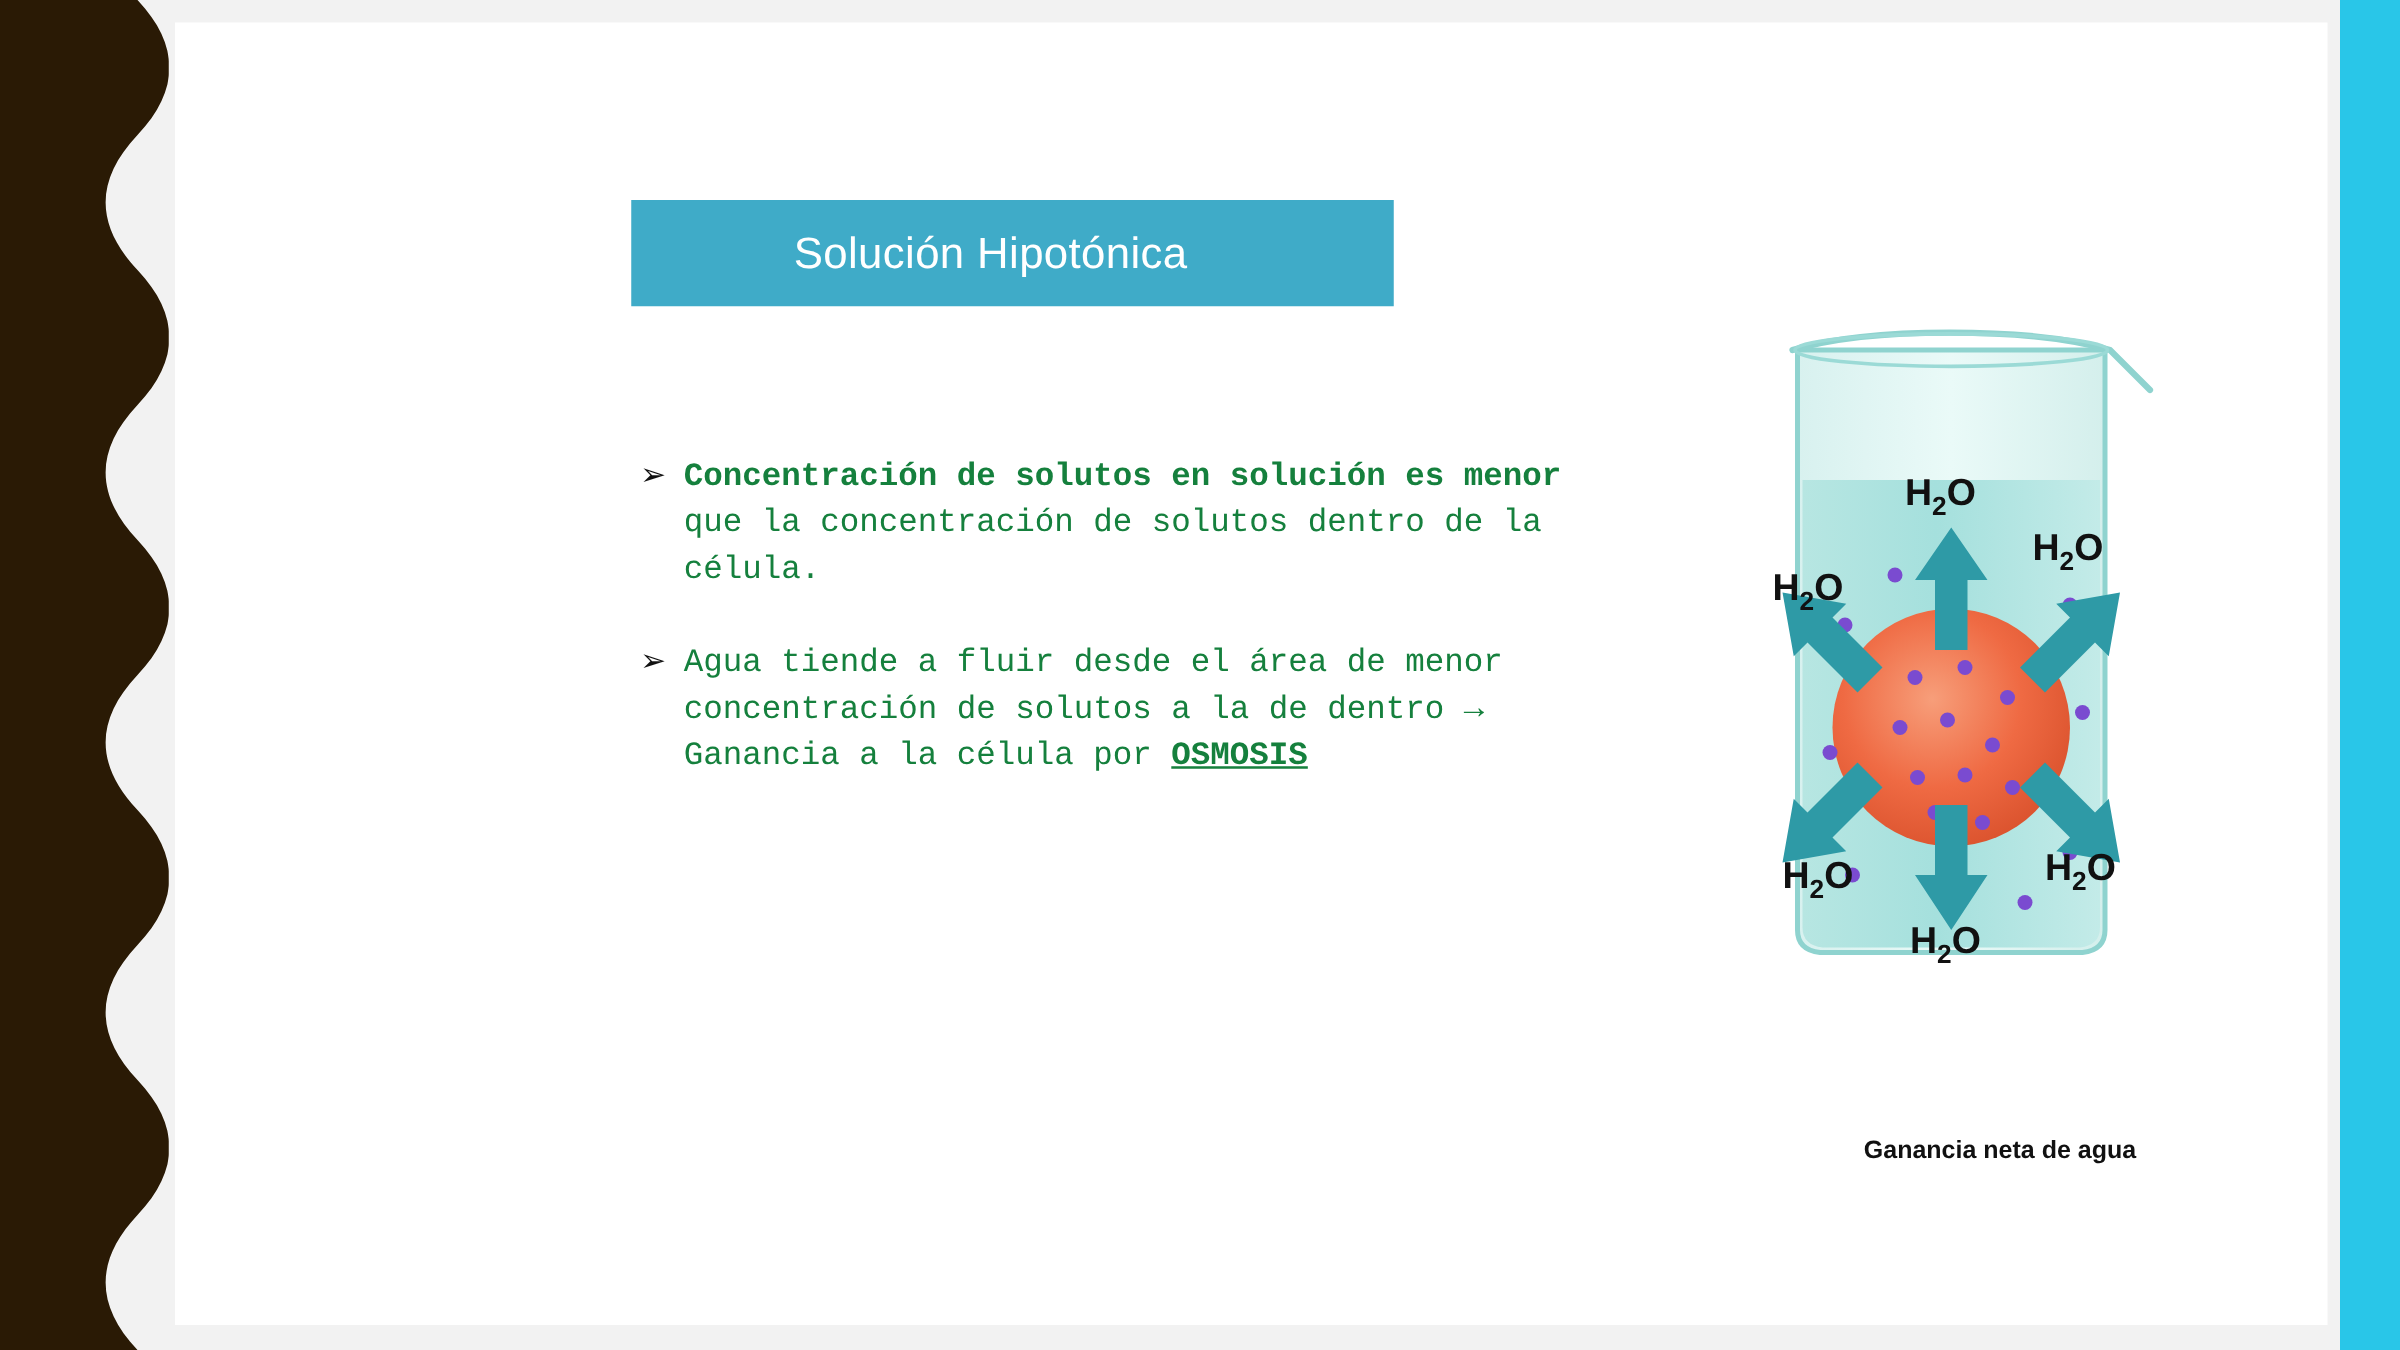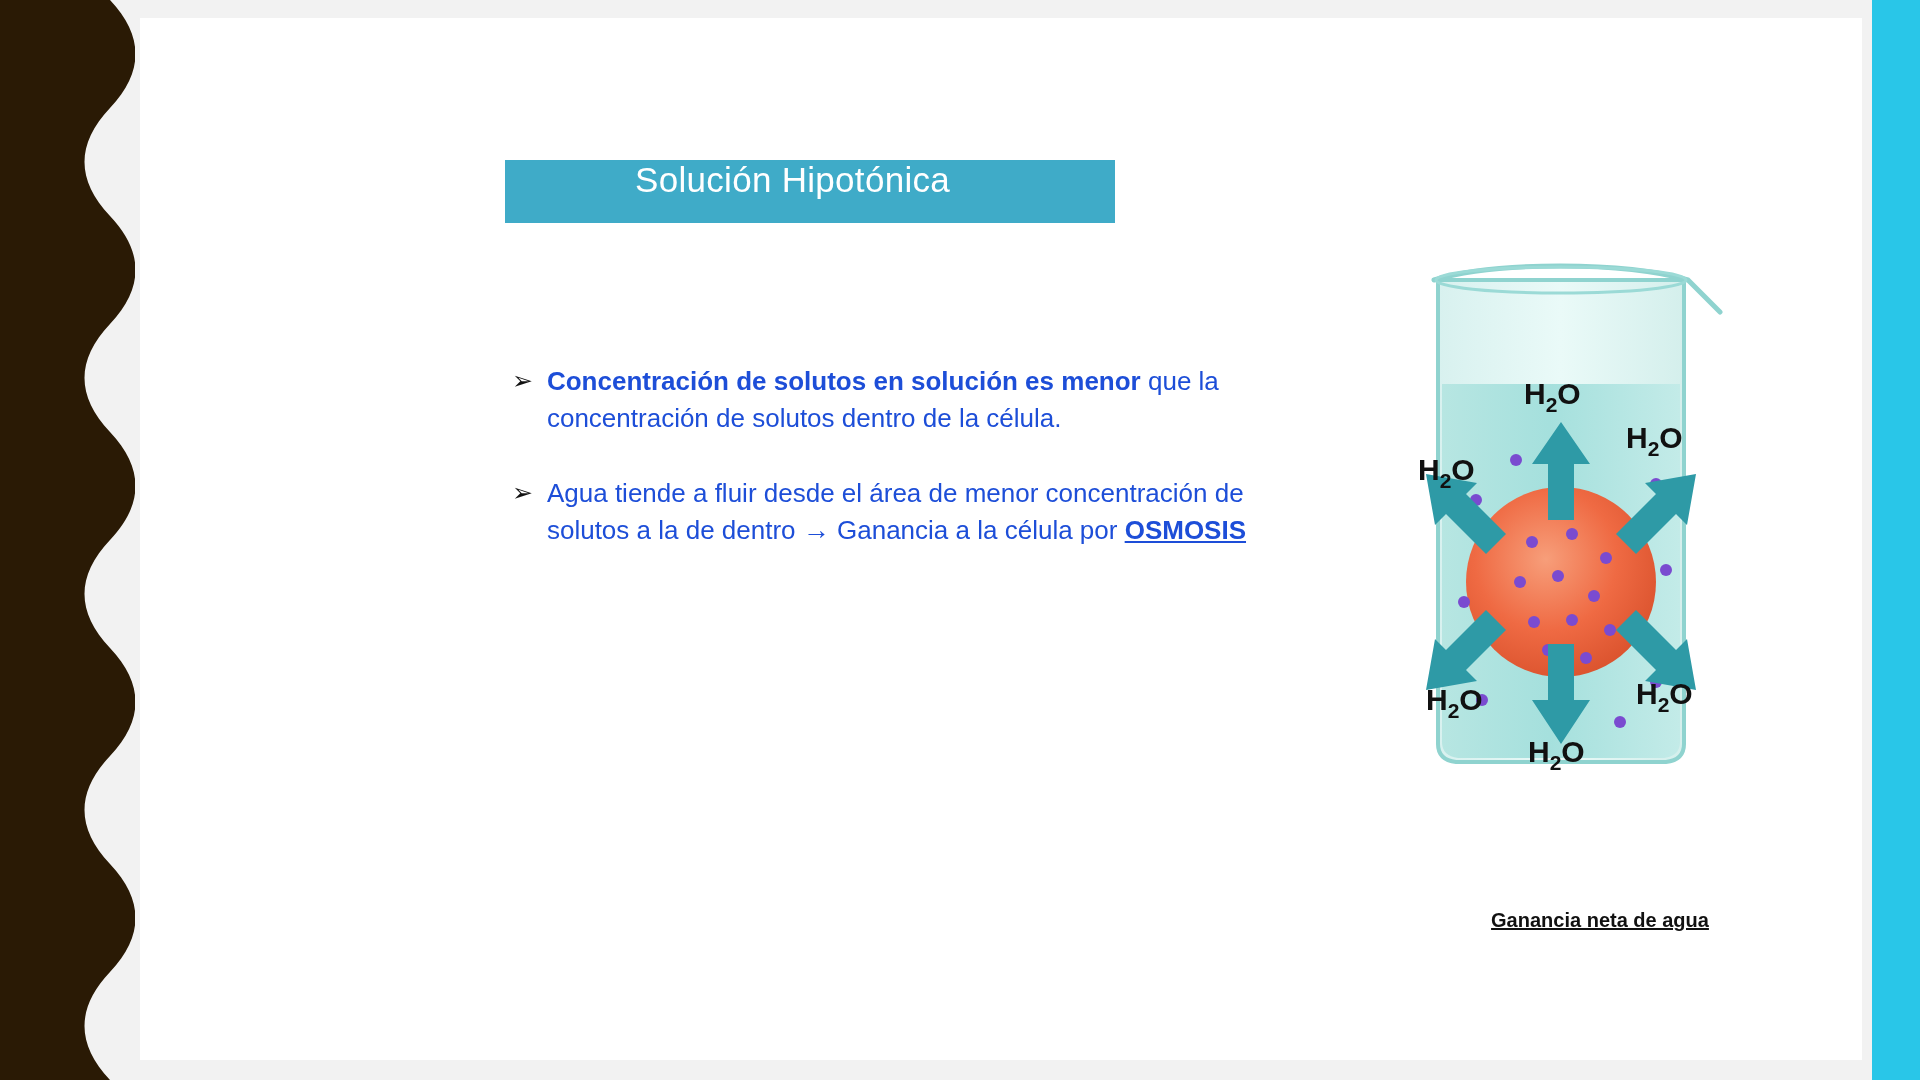--- a/index.html
+++ b/index.html
@@ -58,24 +58,24 @@
     height: 1042px;
     background: #ffffff;
   }
 
   
   .title-bar {
     position: absolute;
     left: 365px;
     top: 142px;
     width: 610px;
-    height: 63px;
+    height: 85px;
     background: #3fabc8;
     display: flex;
-    align-items: flex-start;
+    align-items: center;
   }
   .title-text {
     margin-left: 130px;
     color: #ffffff;
     font-size: 35px;
     font-weight: 400;
     letter-spacing: 0.3px;
     font-family: "Liberation Sans", sans-serif;
   }
 
@@ -95,22 +95,22 @@
     color: #111111;
     font-size: 25px;
     line-height: 1.42;
     margin-right: 14px;
     flex: 0 0 auto;
     font-family: "Liberation Sans", sans-serif;
   }
   .bullet-body {
     font-size: 26px;
     line-height: 1.42;
-    color: #1d4ed8;
-    font-family: Liberation Sans, sans-serif;
+    color: #15803d;
+    font-family: Liberation Mono, monospace;
   }
   .bullet-body .strong {
     font-weight: bold;
   }
   .bullet-body .ul-bold {
     font-weight: bold;
     text-decoration: underline;
   }
   .arrow-glyph {
     font-size: 27px;
@@ -131,21 +131,20 @@
     position: absolute;
     left: 1250px;
     top: 888px;
     width: 420px;
     text-align: center;
     font-size: 20px;
     font-weight: bold;
     color: #111111;
     line-height: 1.45;
     font-family: "Liberation Sans", sans-serif;
-    text-decoration: underline;
   }
 </style>
 </head>
 <body>
 
 <div id="slide">
 
   <div class="left-band"></div>
 
   <svg class="wave-edge" viewBox="0 0 90 1080" preserveAspectRatio="none">

